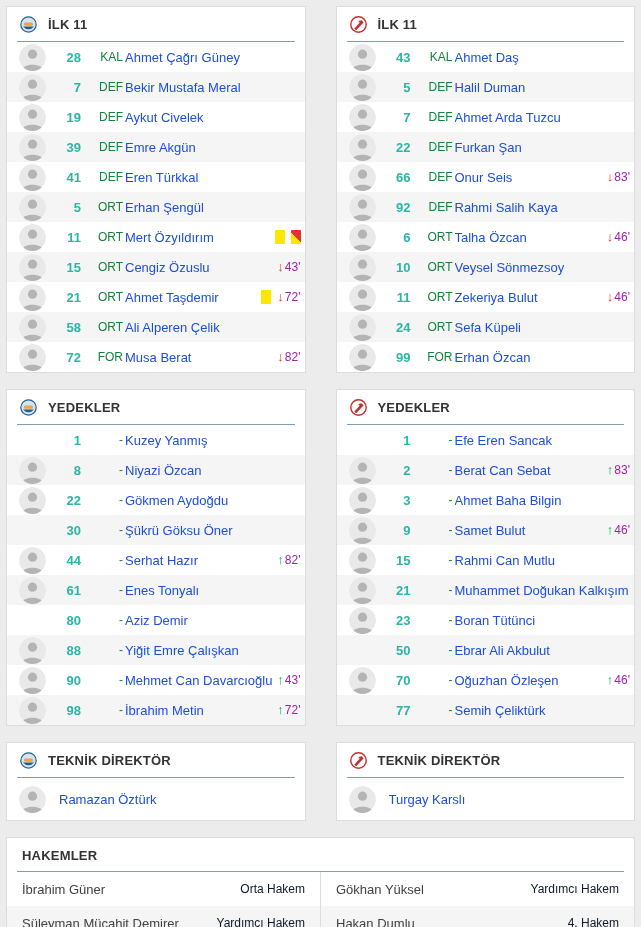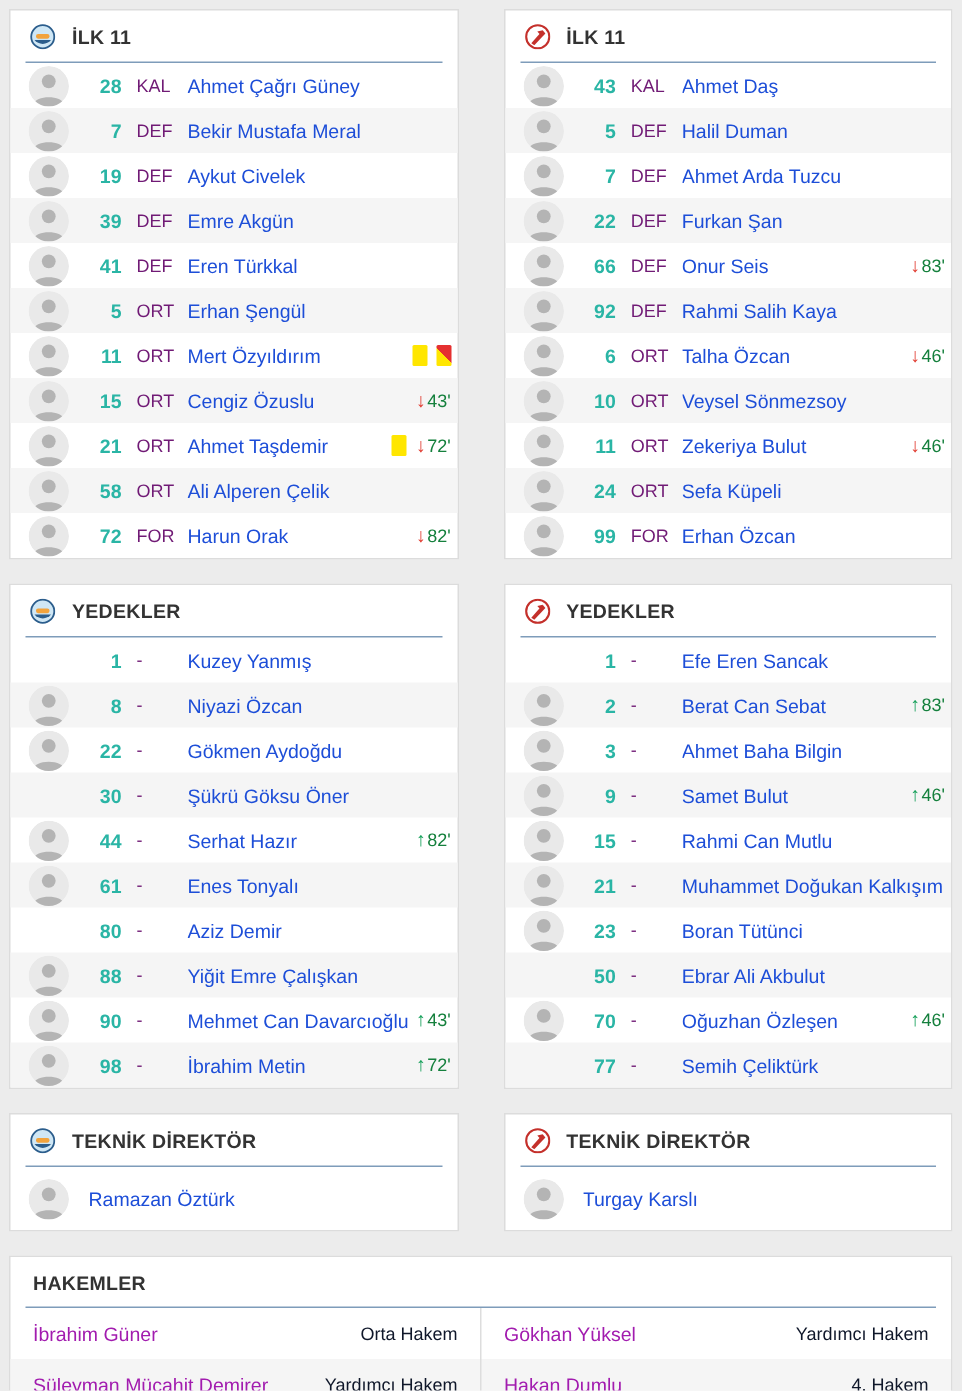--- a/index.html
+++ b/index.html
@@ -42,49 +42,50 @@
     width: 27px; height: 27px; flex: 0 0 27px;
     border-radius: 50%; overflow: hidden;
   }
   .avatar-slot svg { width: 27px; height: 27px; display: block; }
   .num {
     flex: 0 0 28px; text-align: right;
     font-size: 13px; font-weight: bold; color: #2ab5a5;
     margin-left: 7px;
   }
   .pos {
-    flex: 0 0 32px; font-size: 12px; color: #701a75;
+    flex: 0 0 32px; font-size: 12px; color: #15803d;
     margin-left: 10px;
+    text-align: right;
   }
   .name {
     flex: 1; font-size: 13px; color: #1d4ed8;
     white-space: nowrap; overflow: hidden; text-overflow: ellipsis;
     margin-left: 2px;
   }
   .badges { display: flex; align-items: center; gap: 6px; }
   .card { width: 10px; height: 14px; border-radius: 1px; display: inline-block; }
   .card.yellow { background: #ffe600; }
   .card.second-yellow { background: linear-gradient(225deg, #e53030 50%, #ffe600 50%); }
-  .sub { display: flex; align-items: baseline; font-size: 12px; color: #15803d; justify-content: flex-end; }
+  .sub { display: flex; align-items: baseline; font-size: 12px; color: #a21caf; justify-content: flex-end; }
   .sub .arrow { font-weight: bold; font-size: 13px; line-height: 1; }
   .sub.out .arrow::before { content: "\2193"; color: #e0392e; }
   .sub.in  .arrow::before { content: "\2191"; color: #16a05a; }
   .sub .min { margin-left: 1px; }
 
   .coach-row { display: flex; align-items: center; height: 42px; padding: 0 12px; }
   .coach-row .name { margin-left: 13px; flex: 1; }
 
   .ref-row { display: flex; height: 34px; align-items: stretch; }
   .ref-row.alt { background: #f5f5f5; }
   .ref-cell {
     flex: 1; display: flex; justify-content: space-between; align-items: center;
     padding: 0 15px; min-width: 0;
   }
   .ref-cell.left { border-right: 1px solid #ddd; }
-  .ref-name { font-size: 13px; color: #a21caf; white-space: nowrap; }
+  .ref-name { font-size: 13px; color: #404040; white-space: nowrap; }
   .ref-role { font-size: 12px; color: #0f172a; white-space: nowrap; margin-left: 10px; }
 </style>
 </head>
 <body>
 
 <div class="page">
 
   <div class="cols">
     <div class="col">
       <section class="panel">
@@ -247,21 +248,21 @@
             <div class="player-row">
               <span class="avatar-slot">
                 <svg viewBox="0 0 27 27" xmlns="http://www.w3.org/2000/svg">
                   <circle cx="13.5" cy="13.5" r="13.5" fill="#e9e9e9"></circle>
                   <circle cx="13.5" cy="10.2" r="4.6" fill="#b4b4b4"></circle>
                   <path d="M3.5 25.5c0.8-6.2 19.2-6.2 20 0a13.5 13.5 0 0 1-20 0z" fill="#b4b4b4"></path>
                 </svg>
               </span>
               <span class="num">72</span>
               <span class="pos">FOR</span>
-              <span class="name">Harun Orak</span>
+              <span class="name">Musa Berat</span>
               <span class="badges">
                 <span class="sub out">
                   <span class="arrow"></span>
                   <span class="min">82'</span>
                 </span>
               </span>
             </div>
           </div>
       </section>
     </div>

